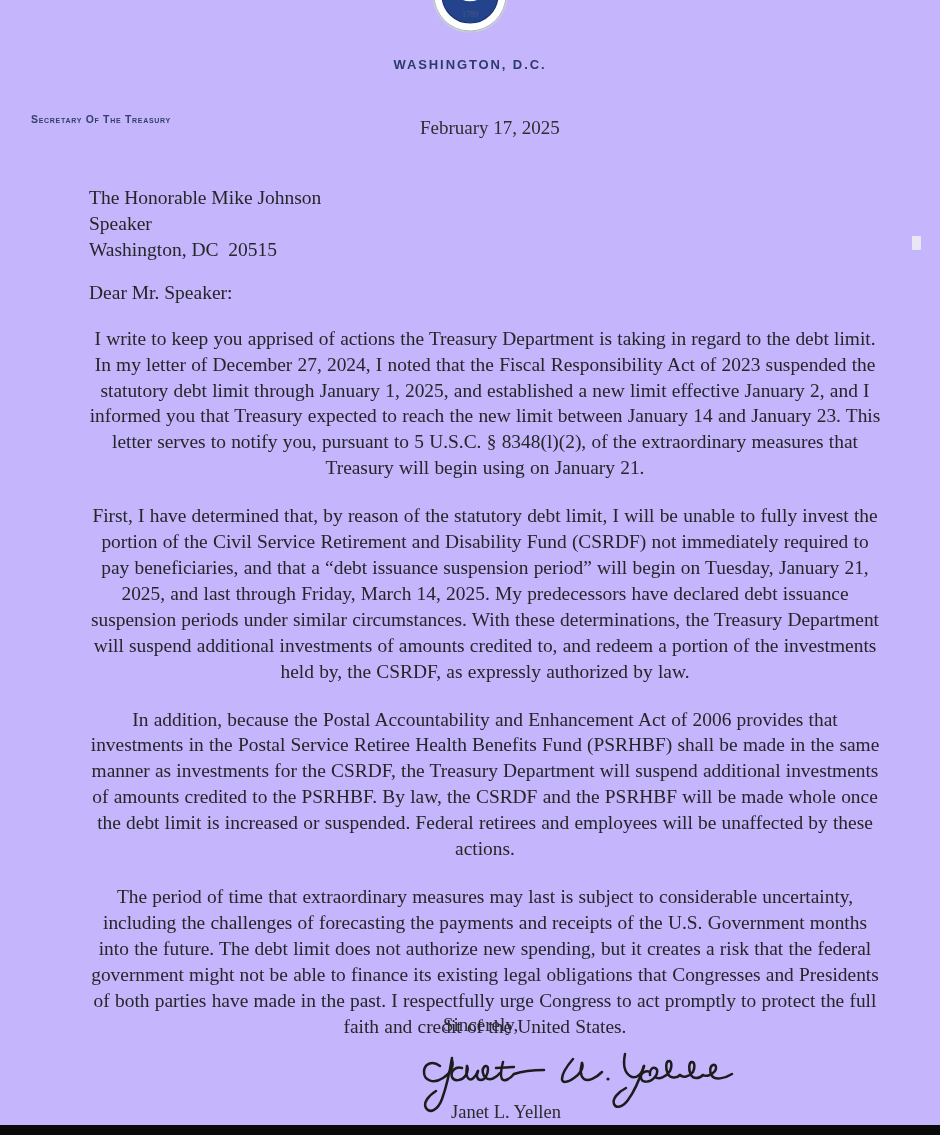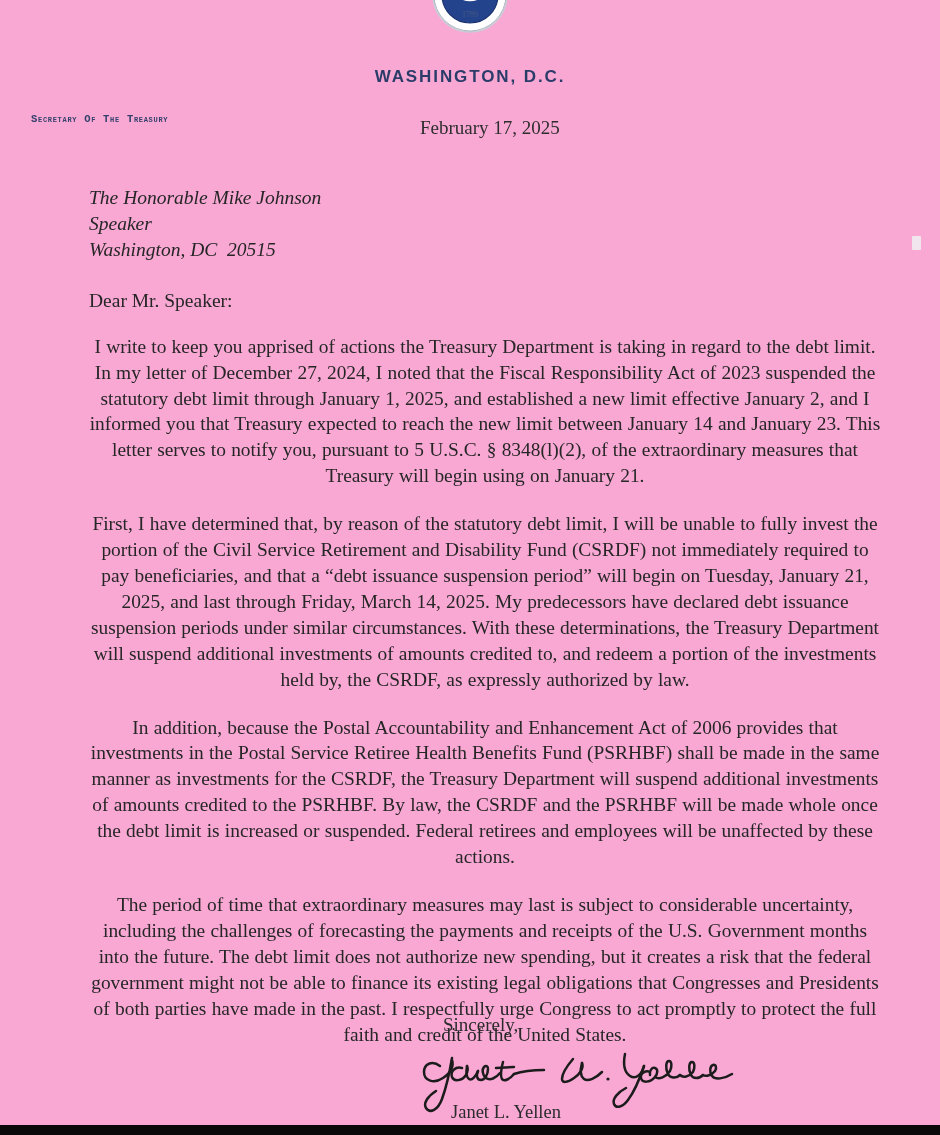--- a/index.html
+++ b/index.html
@@ -12,21 +12,21 @@
     height: 1135px;
     position: relative;
     overflow: hidden;
     font-family: "Liberation Serif", "DejaVu Serif", serif;
     color: #2b2b2b;
   }
 
   .page {
     position: absolute;
     inset: 0;
-    background: #f9a8d4;
+    background: #c4b5fd;
   }
 
   
   .scan-speck {
     position: absolute;
     left: 912px;
     top: 236px;
     width: 9px;
     height: 14px;
     background: #f0f0f2;
@@ -70,32 +70,32 @@
     font-family: "Liberation Sans", "DejaVu Sans", sans-serif;
     font-weight: bold;
     font-size: 19.5px;
     letter-spacing: 1.9px;
     color: #2b3c68;
     line-height: 1.05;
   }
   .lh-city {
     font-family: "Liberation Sans", "DejaVu Sans", sans-serif;
     font-weight: bold;
-    font-size: 17px;
+    font-size: 13px;
     letter-spacing: 1.9px;
     color: #2b3c68;
-    margin-top: 21px;
+    margin-top: 11px;
   }
 
   
   .sec-line {
     position: absolute;
     left: 31px;
     top: 113px;
-    font-family: Liberation Mono, monospace;
+    font-family: Liberation Sans, sans-serif;
     font-weight: bold;
     font-size: 10.5px;
     letter-spacing: .7px;
     color: #33406b;
     font-variant: small-caps;
     text-transform: capitalize;
   }
   .date-line {
     position: absolute;
     left: 420px;
@@ -110,25 +110,25 @@
     left: 89px;
     top: 185px;
     width: 792px;
   }
 
   .addr {
     font-size: 19.5px;
     line-height: 1.33;
     color: #262626;
   }
-  .addr div { white-space: pre; font-style: italic; }
+  .addr div { white-space: pre; }
 
   .salutation {
     font-size: 19.5px;
-    margin-top: 27px;
+    margin-top: 19px;
     color: #262626;
   }
 
   .para {
     font-size: 19.4px;
     line-height: 1.335;
     margin-top: 22px;
     color: #262626;
     text-align: center;
     word-spacing: .4px;

